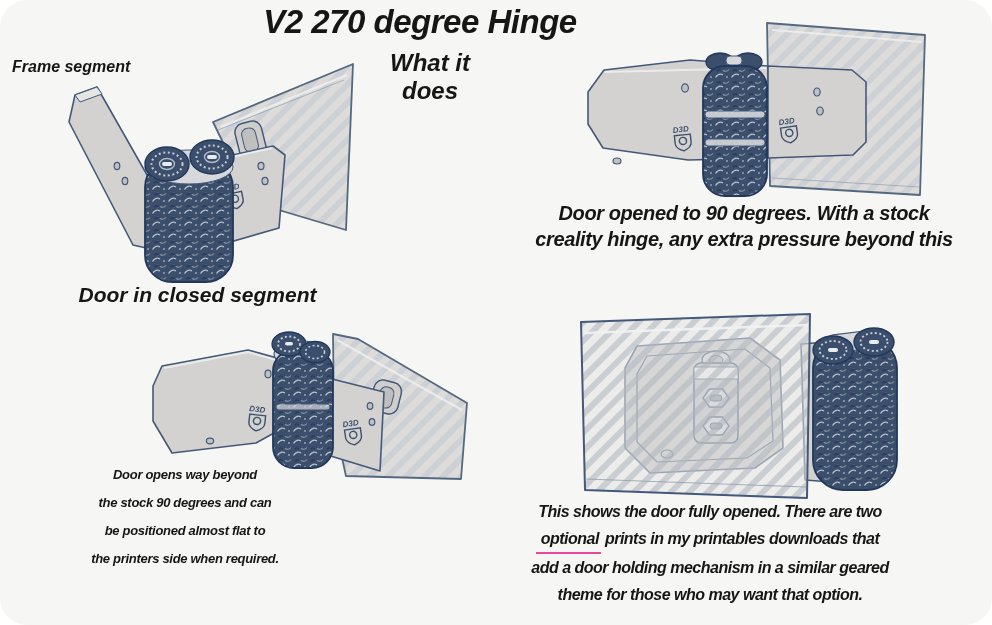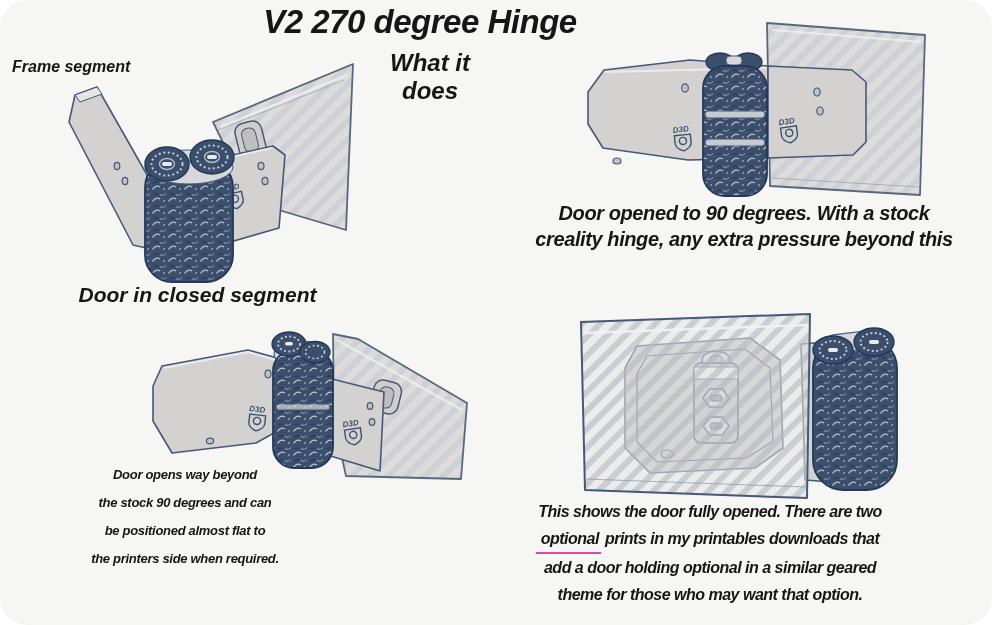--- a/index.html
+++ b/index.html
@@ -246,17 +246,17 @@
       <g>
         <ellipse cx="299" cy="34" rx="20" ry="14" fill="#3b4f6c" stroke="#22385a" stroke-width="1.4"></ellipse>
         <ellipse cx="299" cy="34" rx="13.5" ry="9" fill="none" stroke="#dbe1ea" stroke-width="1.9" stroke-dasharray="2 2.5" opacity=".85"></ellipse>
         <rect x="294" y="32" width="10" height="4" rx="2" fill="#e8ecf1"></rect>
       </g>
     </g>
   </svg>
   <div class="txt cap-full center">
     <div>This shows the door fully opened. There are two</div>
     <div><span class="u-red">optional</span><span> prints in my printables downloads that</span></div>
-    <div>add a door holding optional in a similar geared</div>
+    <div>add a door holding mechanism in a similar geared</div>
     <div>theme for those who may want that option.</div>
   </div>
 
 </div>
 
 </body></html>

